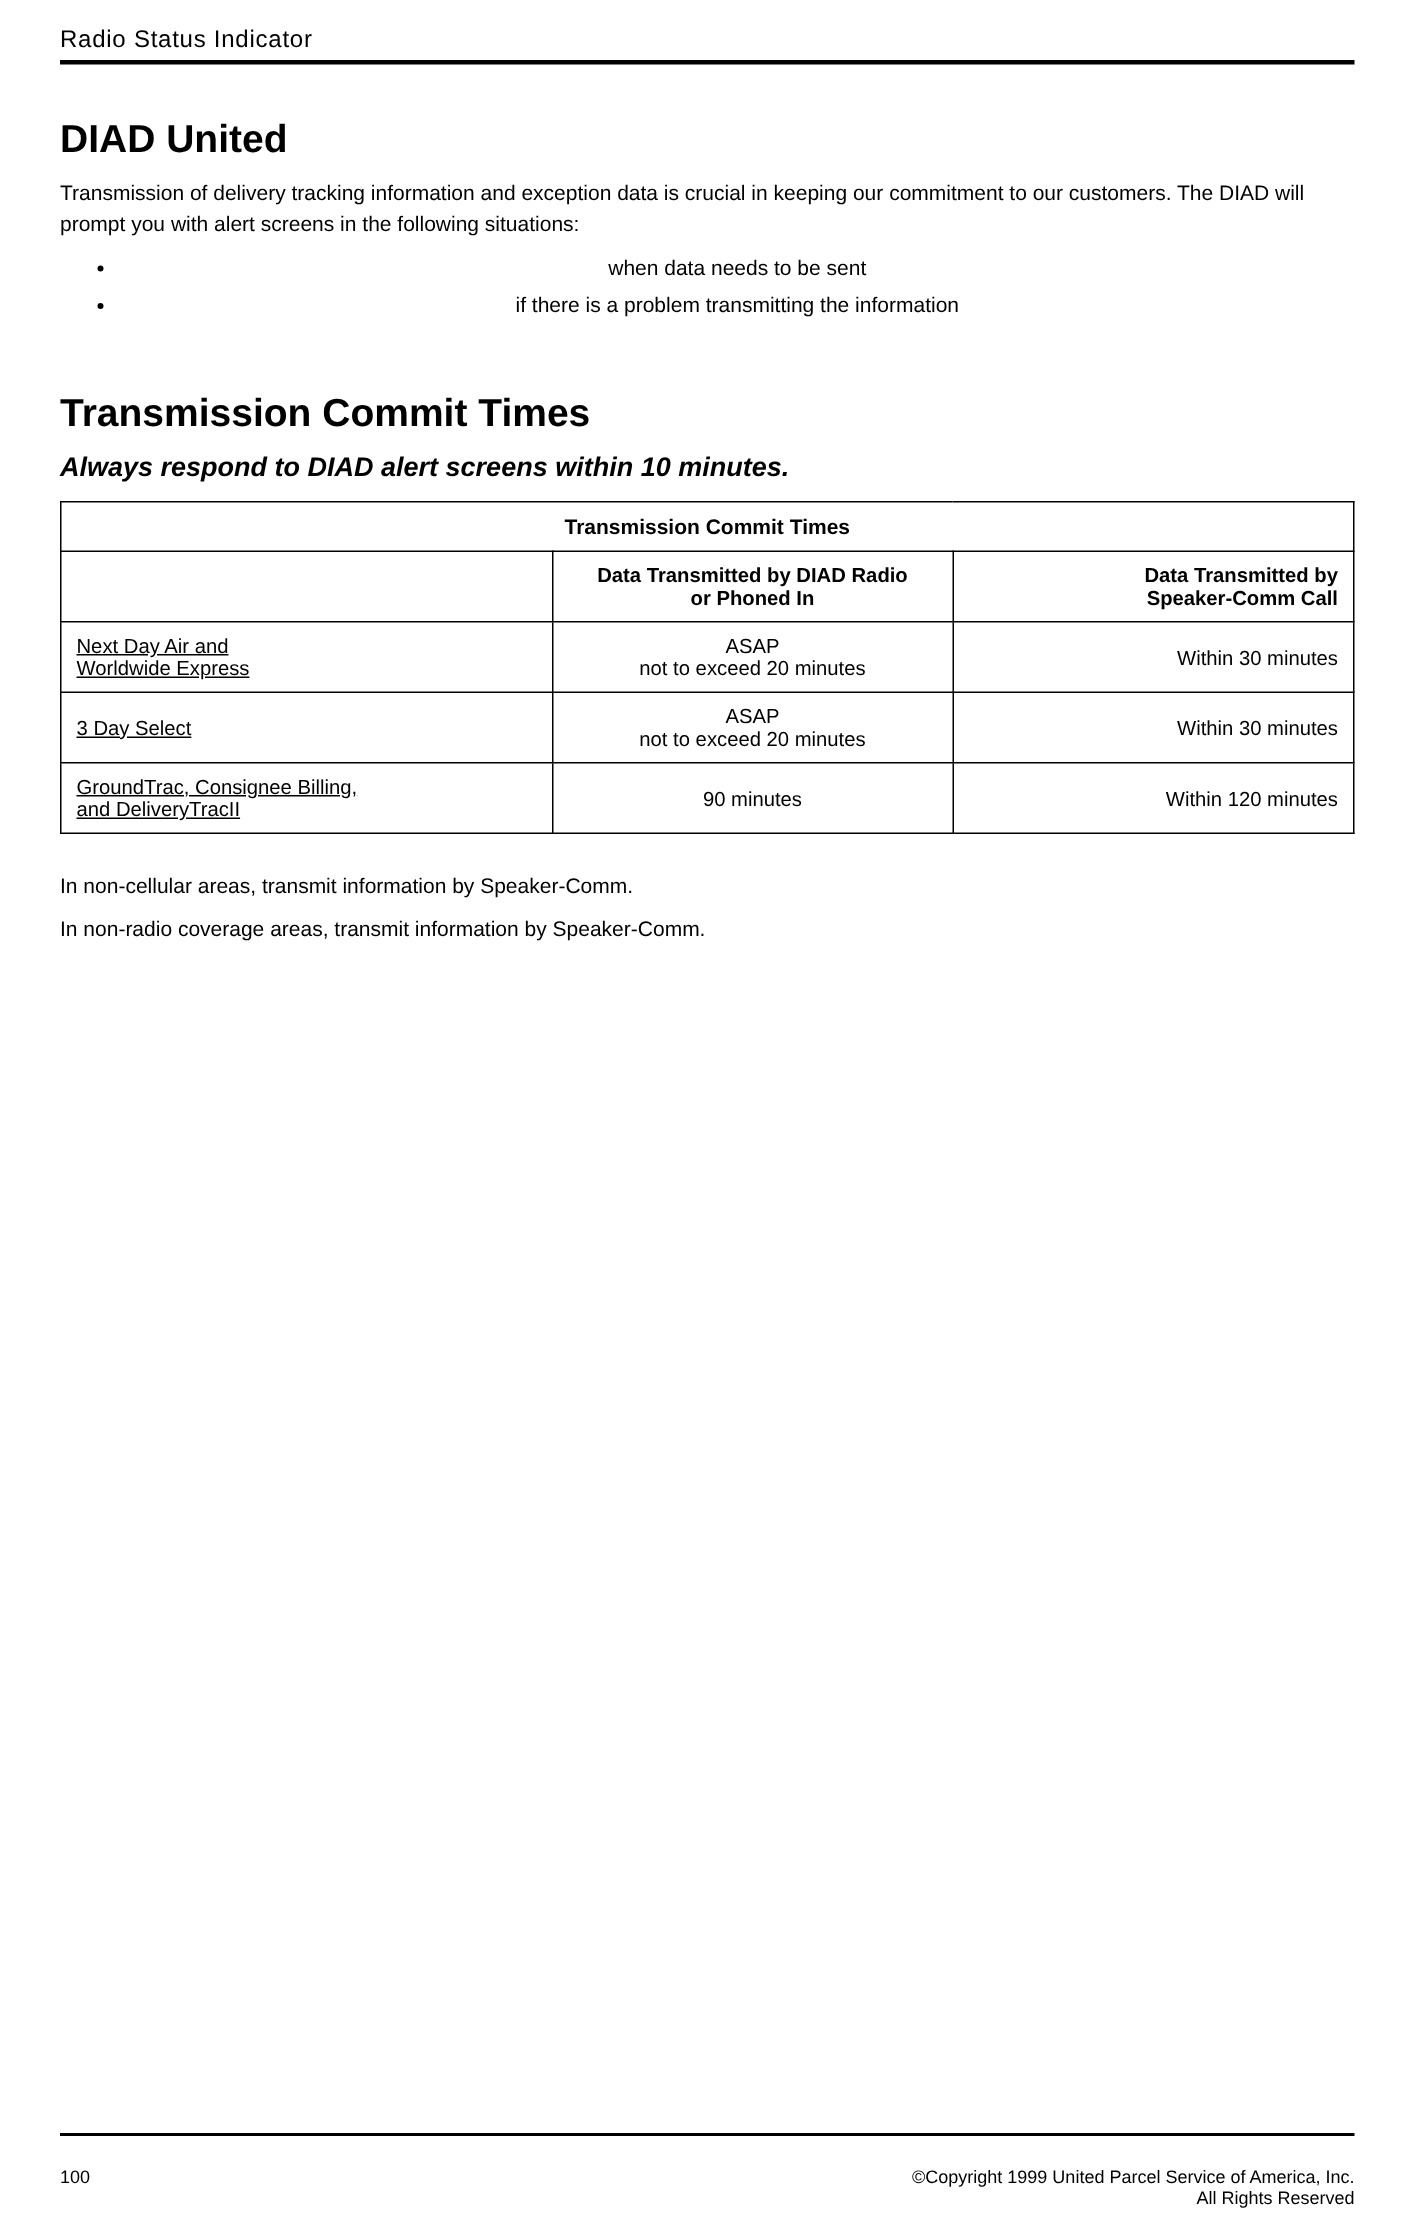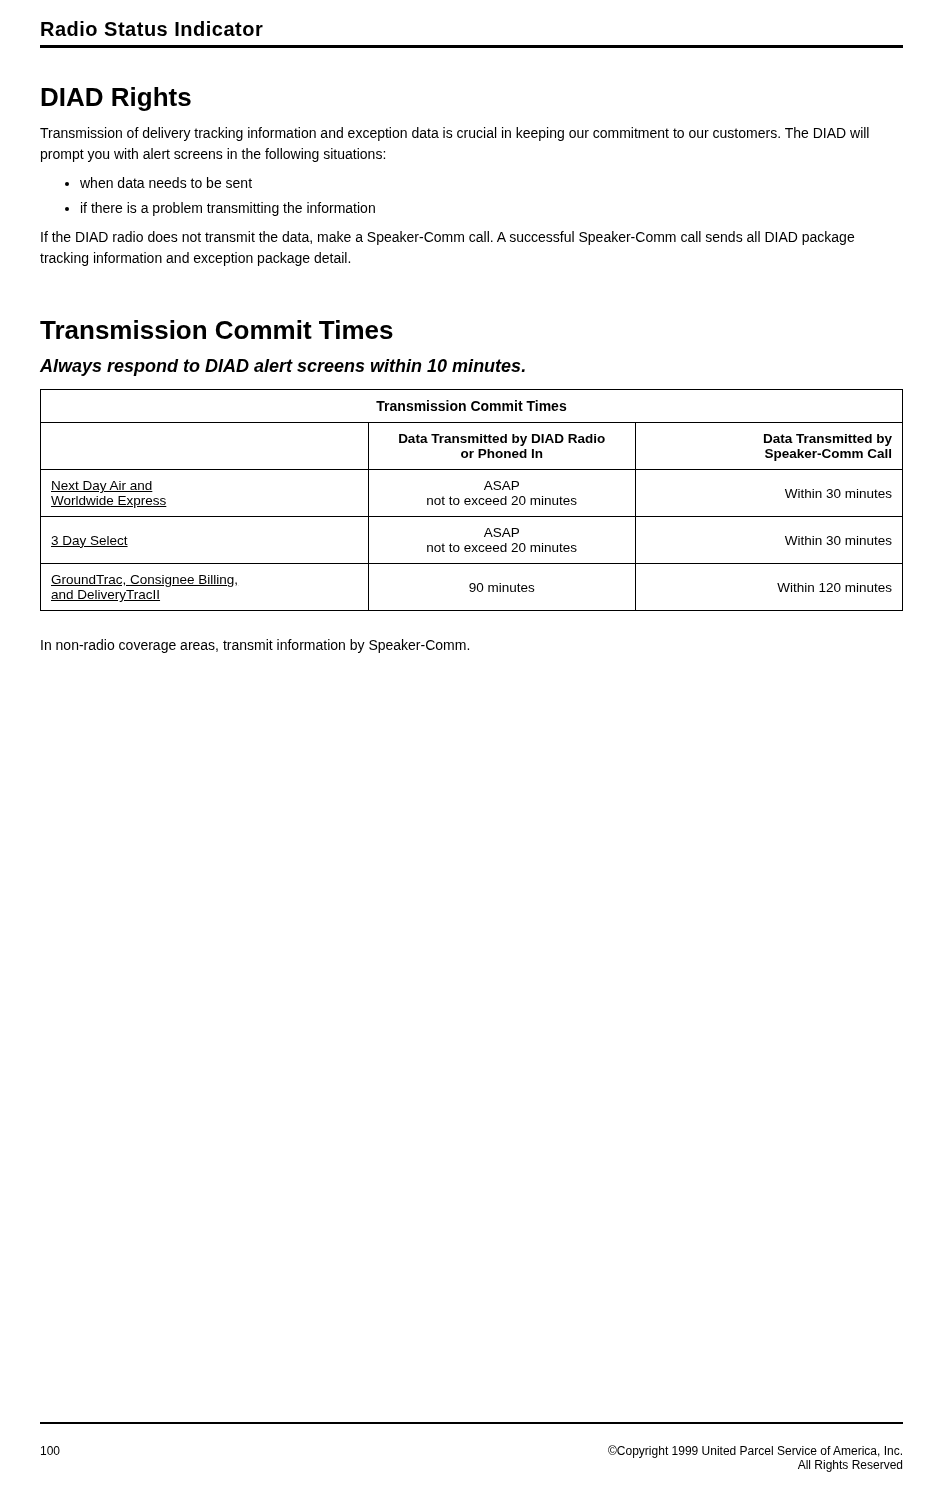--- a/index.html
+++ b/index.html
@@ -22,41 +22,42 @@
       position: relative;
     }
 
     .header-section {
       border-bottom: 3px solid #000;
       padding: 18px 0 4px 0;
       margin-bottom: 24px;
     }
 
     .header-title {
-      font-size: 20px;
-      font-weight: bold;
+      font-size: 16px;
+      font-weight: normal;
       letter-spacing: 0.5px;
     }
 
     .section-heading {
       font-size: 26px;
       font-weight: bold;
       margin-bottom: 10px;
       margin-top: 10px;
     }
 
     .body-text {
       font-size: 14px;
       line-height: 1.5;
       margin-bottom: 8px;
     }
 
     .bullet-list {
       margin-left: 40px;
       margin-bottom: 8px;
+      text-align: center;
     }
 
     .bullet-list li {
       margin-bottom: 4px;
       font-size: 14px;
       line-height: 1.5;
     }
 
     .section-spacer {
       height: 28px;
@@ -152,27 +153,26 @@
 
 <div class="page-wrapper">
 
   <div class="header-section">
     <span class="header-title">Radio Status Indicator</span>
   </div>
 
   <div class="content-area">
 
     <div>
-      <h2 class="section-heading">DIAD Rights</h2>
+      <h2 class="section-heading">DIAD United</h2>
       <p class="body-text">Transmission of delivery tracking information and exception data is crucial in keeping our commitment to our customers. The DIAD will prompt you with alert screens in the following situations:</p>
       <ul class="bullet-list">
         <li>when data needs to be sent</li>
         <li>if there is a problem transmitting the information</li>
       </ul>
-      <p class="body-text">If the DIAD radio does not transmit the data, make a Speaker-Comm call. A successful Speaker-Comm call sends all DIAD package tracking information and exception package detail.</p>
     </div>
 
     <div class="section-spacer"></div>
 
     <div>
       <h2 class="section-heading">Transmission Commit Times</h2>
       <p class="sub-heading">Always respond to DIAD alert screens within 10 minutes.</p>
 
       <table class="commit-table">
         <thead>
@@ -198,20 +198,21 @@
           </tr>
           <tr>
             <td class="row-label col-left">GroundTrac, Consignee Billing,<br>and DeliveryTracII</td>
             <td class="col-middle">90 minutes</td>
             <td class="col-right">Within 120 minutes</td>
           </tr>
         </tbody>
       </table>
 
       <div class="footer-section">
+        <p class="body-text">In non-cellular areas, transmit information by Speaker-Comm.</p>
         <p class="body-text">In non-radio coverage areas, transmit information by Speaker-Comm.</p>
       </div>
     </div>
 
   </div>
 
   <div class="page-footer">
     <div class="footer-left">
       <span>100</span>
     </div>

